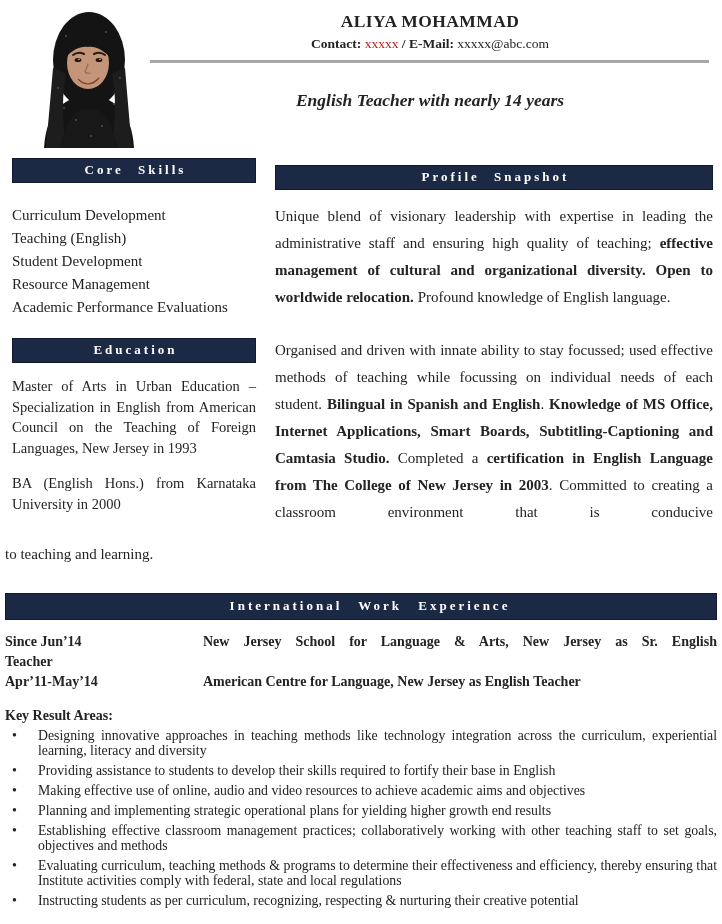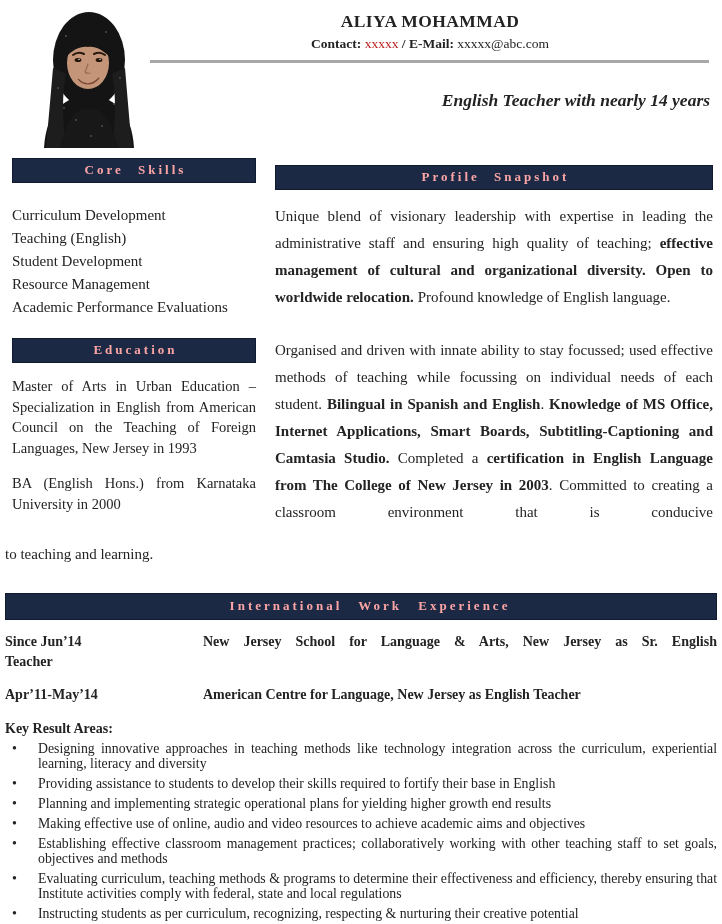--- a/index.html
+++ b/index.html
@@ -9,26 +9,26 @@
   }
   .b { font-weight:bold; }
 
   
   .photo { position:absolute; left:36px; top:8px; width:106px; height:140px; }
   .header-block { position:absolute; left:150px; top:11px; width:560px; text-align:center; }
   .name { font-size:17.5px; font-weight:bold; letter-spacing:0.4px; }
   .contact { font-size:13.5px; margin-top:4px; }
   .contact .blue { color:#b91c1c; }
   .rule { position:absolute; left:150px; top:60px; width:559px; height:3px; background:#a8a8a8; }
-  .headline { position:absolute; left:150px; top:90px; width:560px; text-align:right;
+  .headline { position:absolute; left:150px; top:90px; width:560px; text-align:center;
               font-size:17.5px; font-weight:bold; font-style:italic; }
 
   
   .bar {
-    background:#1c2945; border:1px solid #101b30; color:#fca5a5; text-align:center;
+    background:#1c2945; border:1px solid #101b30; color:#ffffff; text-align:center;
     font-weight:bold; font-size:13px; letter-spacing:3px; word-spacing:8px;
     padding:3px 0 4px 3px; box-sizing:border-box;
   }
 
   
   .left-col { position:absolute; left:12px; top:158px; width:244px; }
   .skills { margin:21px 0 0; padding:0; list-style:none; font-size:15px; line-height:23px; }
   .edu-bar { margin-top:19px; }
   .edu { margin:13px 0 0; text-align:justify; font-size:14.5px; line-height:20.5px; }
   .edu.second { margin-top:15px; }
@@ -37,21 +37,21 @@
   .right-col { position:absolute; left:275px; top:165px; width:438px; }
   .snap { margin:13px 0 0; text-align:justify; font-size:15px; line-height:27px; }
   .snap-2 { margin-top:26px; text-align-last:justify; }
   .cont-line { position:absolute; left:5px; top:546px; font-size:15px; }
 
   
   .iwe { position:absolute; left:5px; top:593px; width:712px; }
   .iwe .bar { letter-spacing:3px; word-spacing:10px; padding:4px 0 5px 18px; }
   .xp-line { display:flex; font-weight:bold; font-size:14px; line-height:20px; }
   .xp-line.first { margin-top:12px; }
-  .xp-line.second { margin-top:13px; }
+  .xp-line.second { }
   .xp-date { flex:0 0 198px; }
   .xp-role { flex:1; display:block; text-align:justify; }
   .xp-role.fill { text-align-last:justify; }
   .xp-cont { font-weight:bold; font-size:14px; line-height:20px; }
   .kra { margin-top:16px; font-weight:bold; font-size:14px; }
   .bullets { margin:4px 0 0; padding:0 0 0 33px; list-style:none; font-size:13.8px; line-height:15px;font-family:Liberation Serif, serif; }
   .bullets li { position:relative; margin-bottom:5px; text-align:justify; }
   .bullets li::before { content:"\2022"; position:absolute; left:-26px; top:0; font-size:14px; }
 </style>
 </head>
@@ -155,21 +155,21 @@
 
     <div class="xp-line second">
       <span class="xp-date">Apr’11-May’14</span>
       <span class="xp-role">American Centre for Language, New Jersey as English Teacher</span>
     </div>
 
     <div class="kra">Key Result Areas:</div>
     <ul class="bullets">
       <li>Designing innovative approaches in teaching methods like technology integration across the curriculum, experiential learning, literacy and diversity</li>
       <li>Providing assistance to students to develop their skills required to fortify their base in English</li>
+      <li>Making effective use of online, audio and video resources to achieve academic aims and objectives</li>
       <li>Planning and implementing strategic operational plans for yielding higher growth end results</li>
-      <li>Making effective use of online, audio and video resources to achieve academic aims and objectives</li>
       <li>Establishing effective classroom management practices; collaboratively working with other teaching staff to set goals, objectives and methods</li>
       <li>Evaluating curriculum, teaching methods &amp; programs to determine their effectiveness and efficiency, thereby ensuring that Institute activities comply with federal, state and local regulations</li>
       <li>Instructing students as per curriculum, recognizing, respecting &amp; nurturing their creative potential</li>
     </ul>
   </section>
 
 </div>
 
 </body></html>

